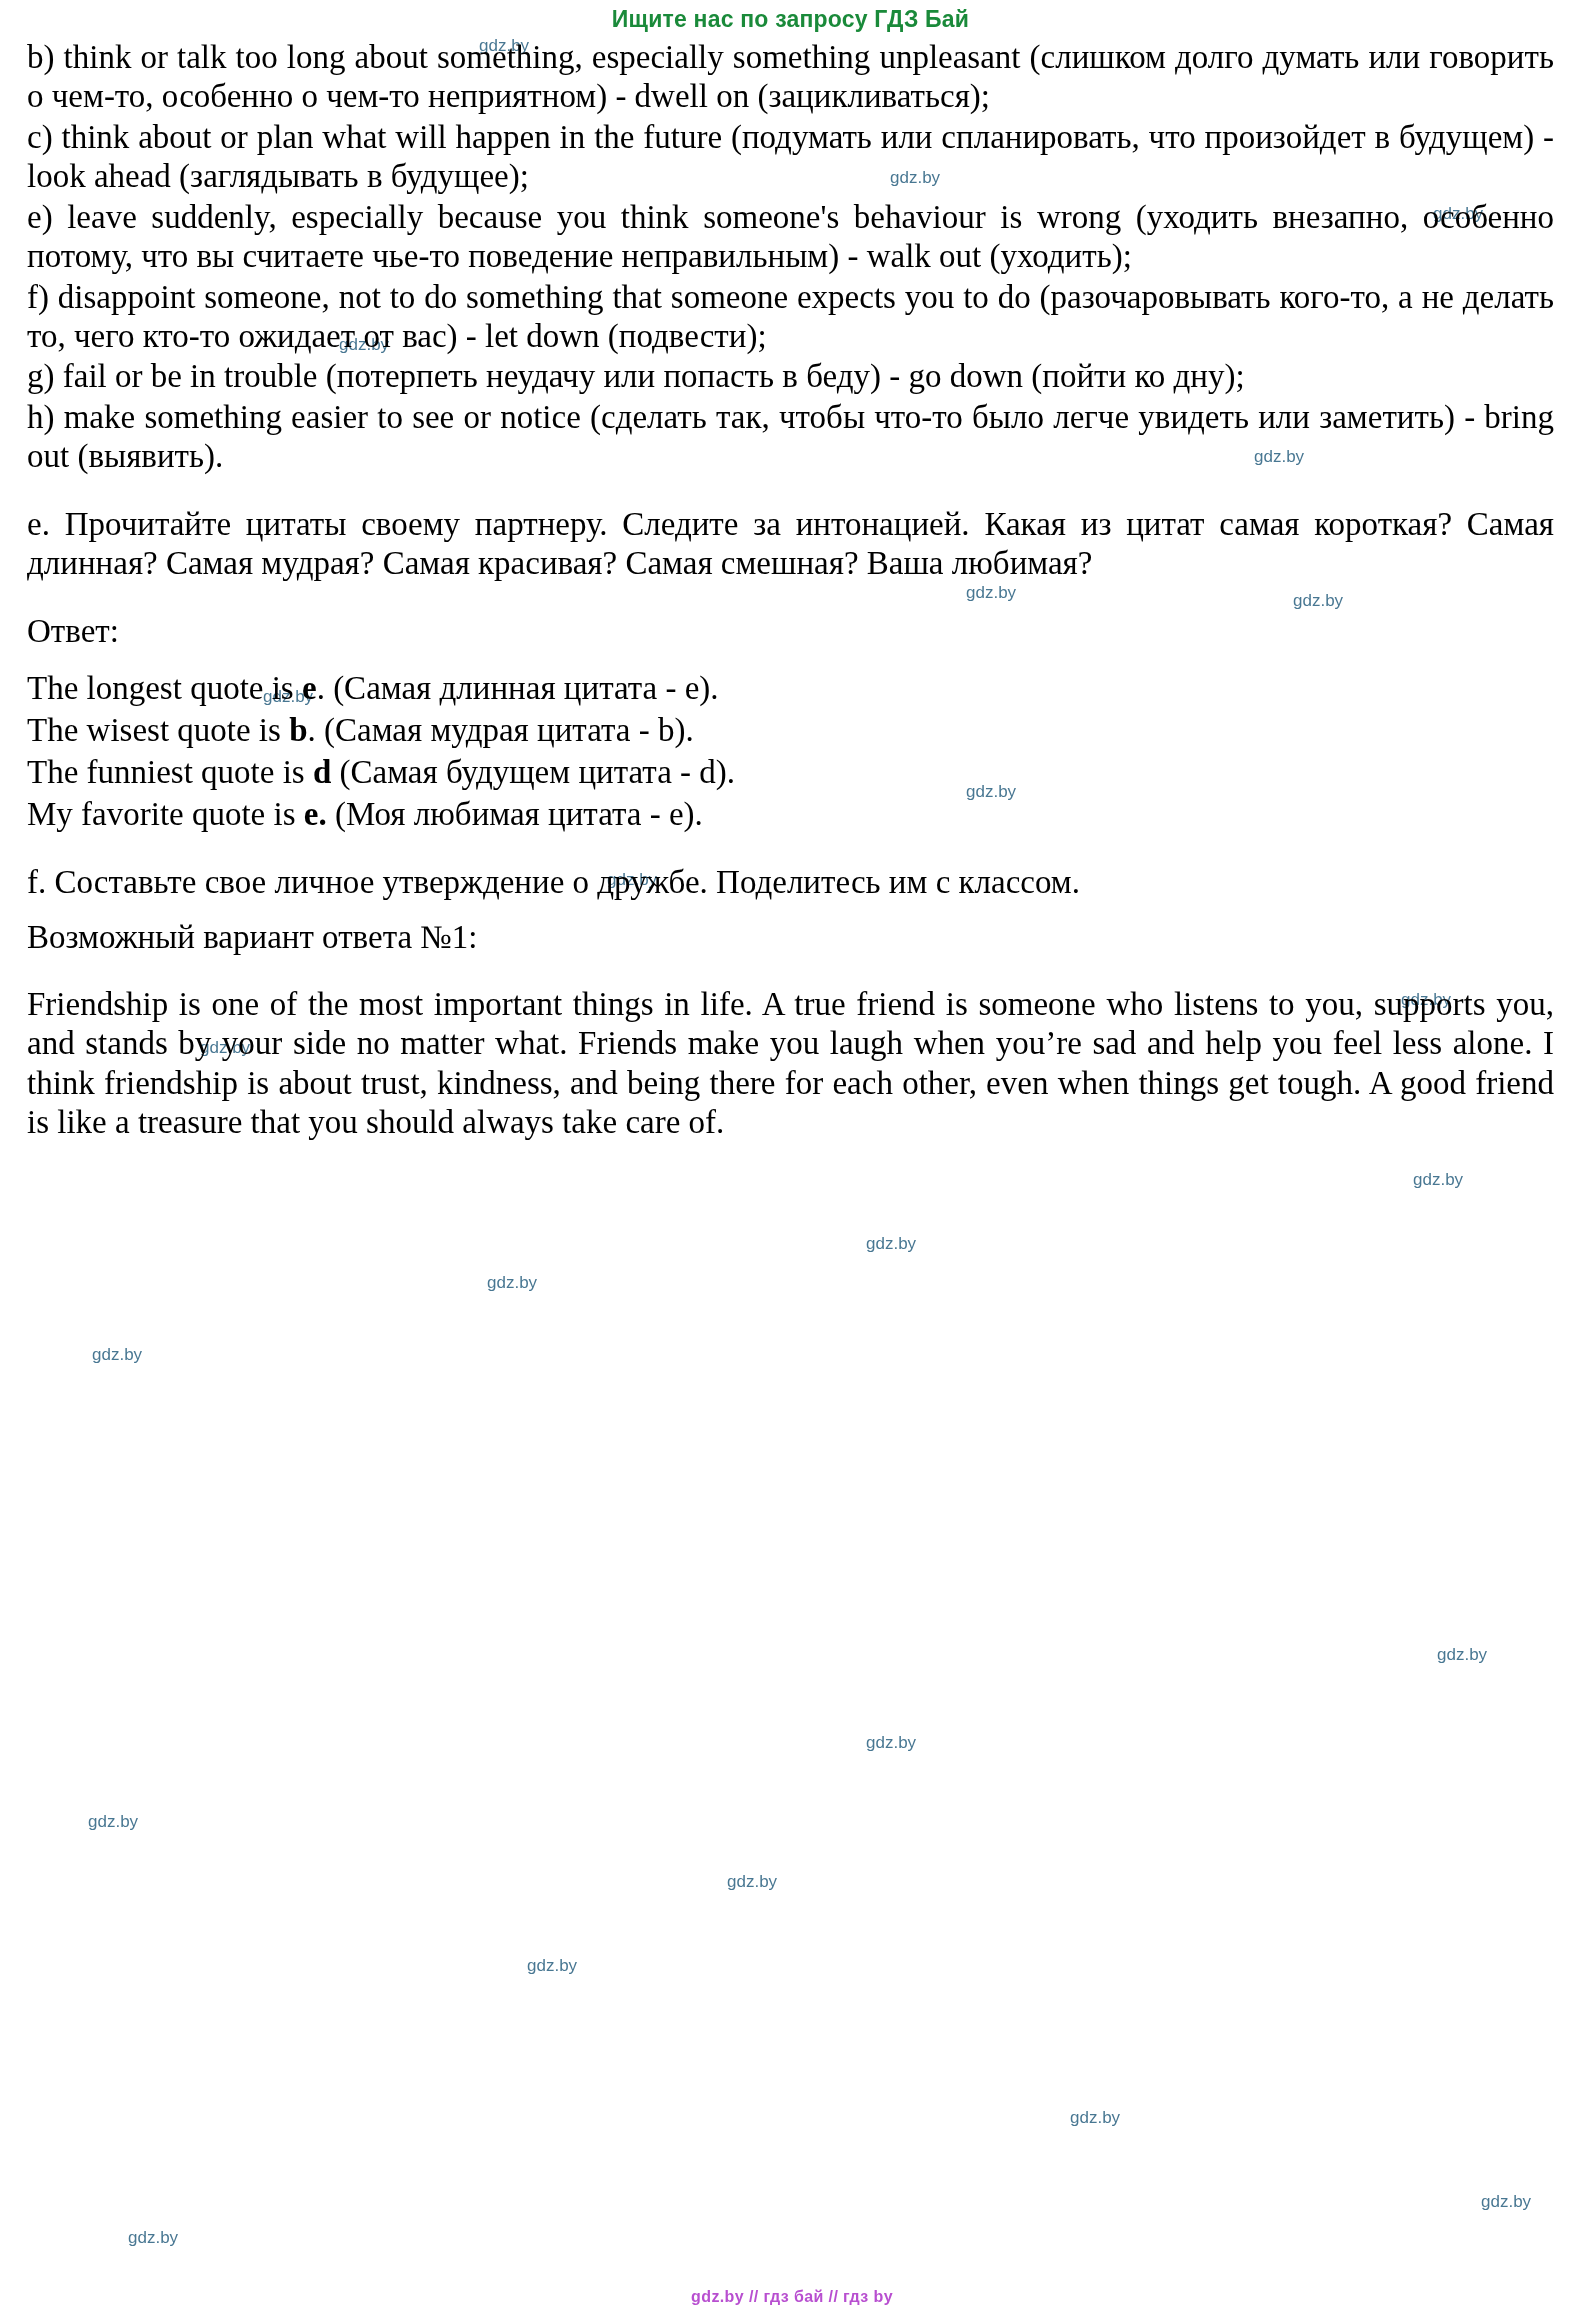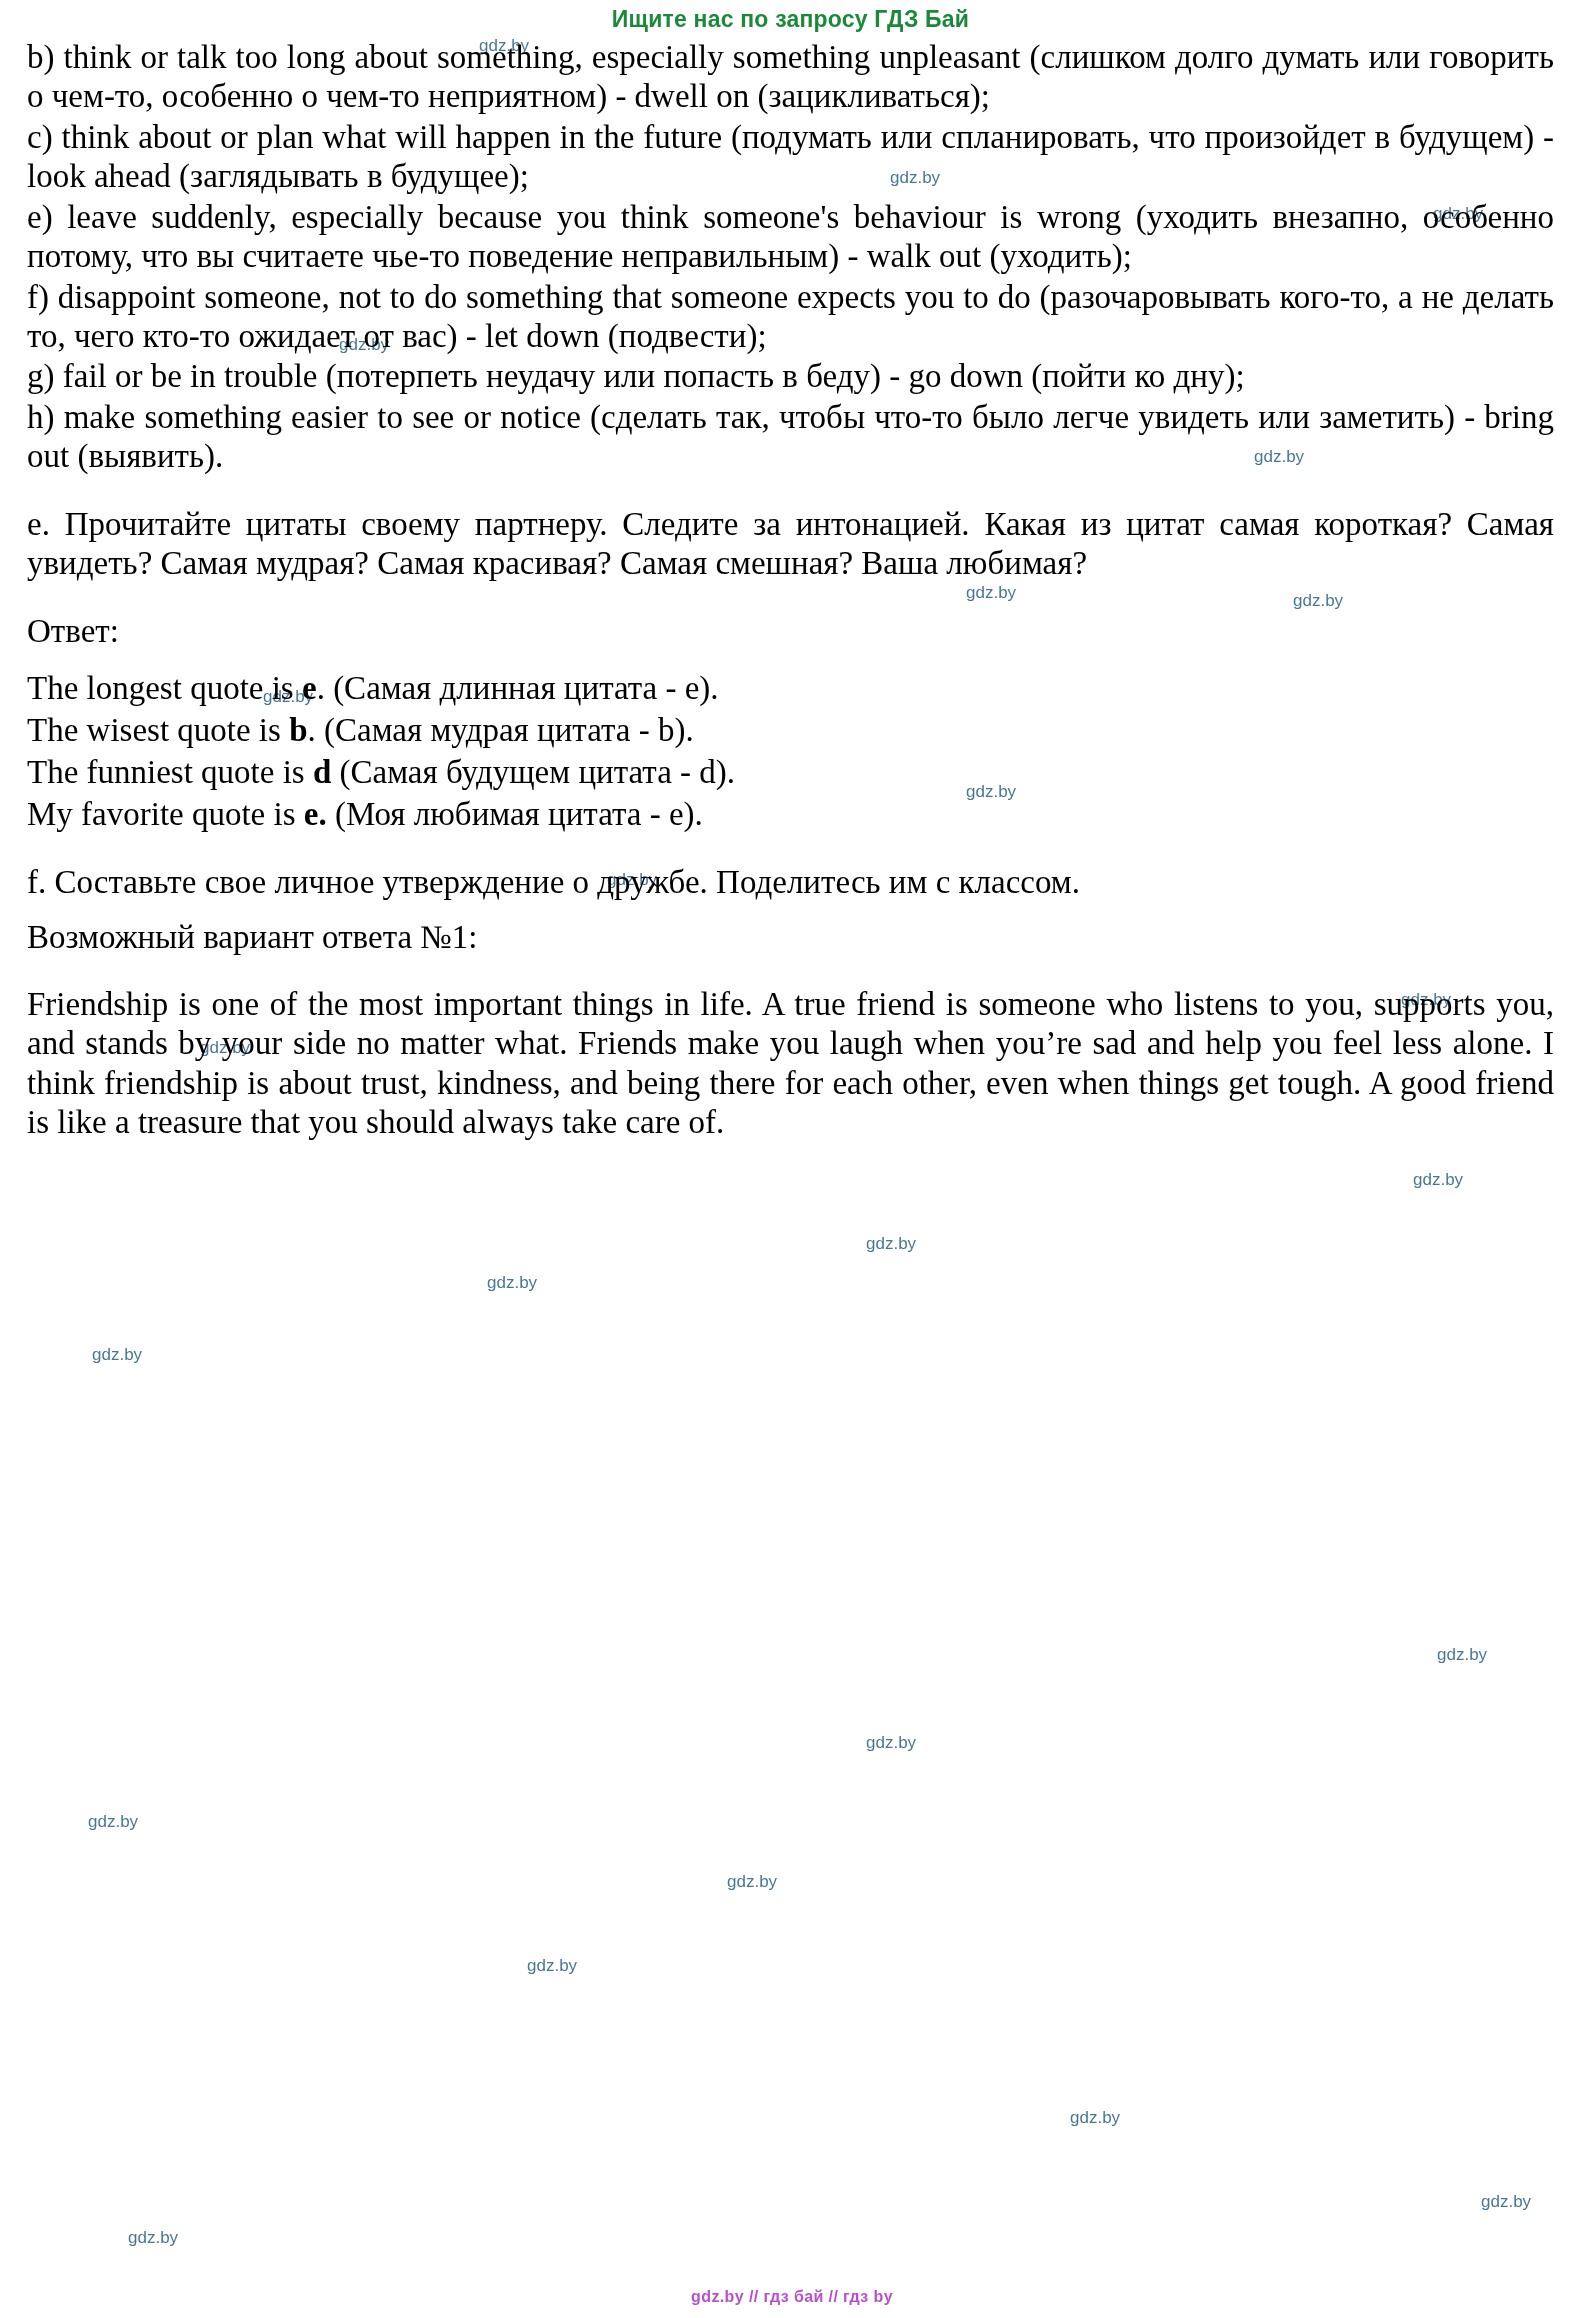--- a/index.html
+++ b/index.html
@@ -88,21 +88,21 @@
     <p class="para">b) think or talk too long about something, especially something unpleasant (слишком долго думать или говорить о чем-то, особенно о чем-то неприятном) - dwell on (зацикливаться);</p>
     <p class="para">c) think about or plan what will happen in the future (подумать или спланировать, что произойдет в будущем) - look ahead (заглядывать в будущее);</p>
     <p class="para">e) leave suddenly, especially because you think someone's behaviour is wrong (уходить внезапно, особенно потому, что вы считаете чье-то поведение неправильным) - walk out (уходить);</p>
     <p class="para">f) disappoint someone, not to do something that someone expects you to do (разочаровывать кого-то, а не делать то, чего кто-то ожидает от вас) - let down (подвести);</p>
     <p class="para">g) fail or be in trouble (потерпеть неудачу или попасть в беду) - go down (пойти ко дну);</p>
     <p class="para">h) make something easier to see or notice (сделать так, чтобы что-то было легче увидеть или заметить) - bring out (выявить).</p>
   </div>
 
   <div class="spacer-md"></div>
 
-  <p class="para">е. Прочитайте цитаты своему партнеру. Следите за интонацией. Какая из цитат самая короткая? Самая увидеть? Самая мудрая? Самая красивая? Самая смешная? Ваша любимая?</p>
+  <p class="para">е. Прочитайте цитаты своему партнеру. Следите за интонацией. Какая из цитат самая короткая? Самая длинная? Самая мудрая? Самая красивая? Самая смешная? Ваша любимая?</p>
 
   <div class="spacer-md"></div>
 
   <p class="para nj">Ответ:</p>
 
   <div class="spacer-sm"></div>
 
   <div>
     <p class="answer-line"><span>The longest quote is </span><b>e</b><span>. (Самая длинная цитата - e).</span></p>
     <p class="answer-line"><span>The wisest quote is </span><b>b</b><span>. (Самая мудрая цитата - b).</span></p>

